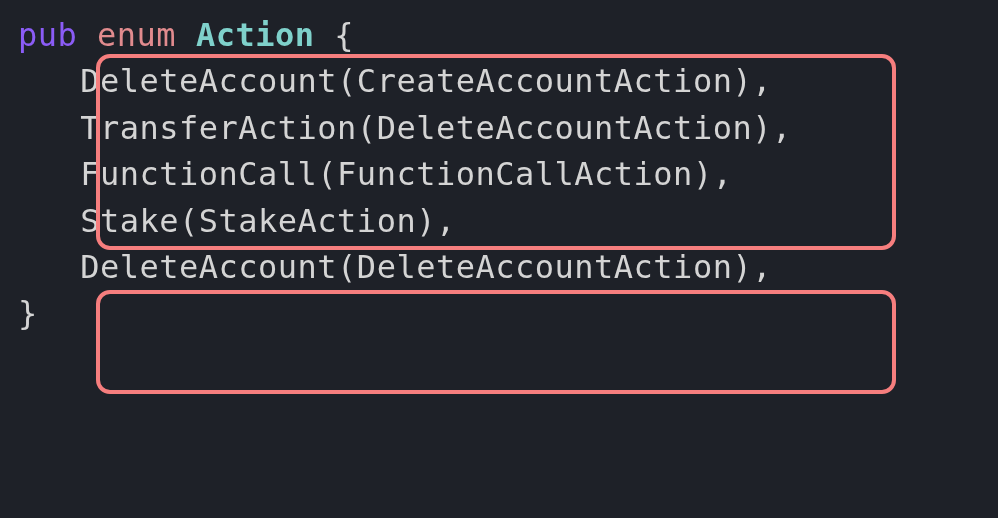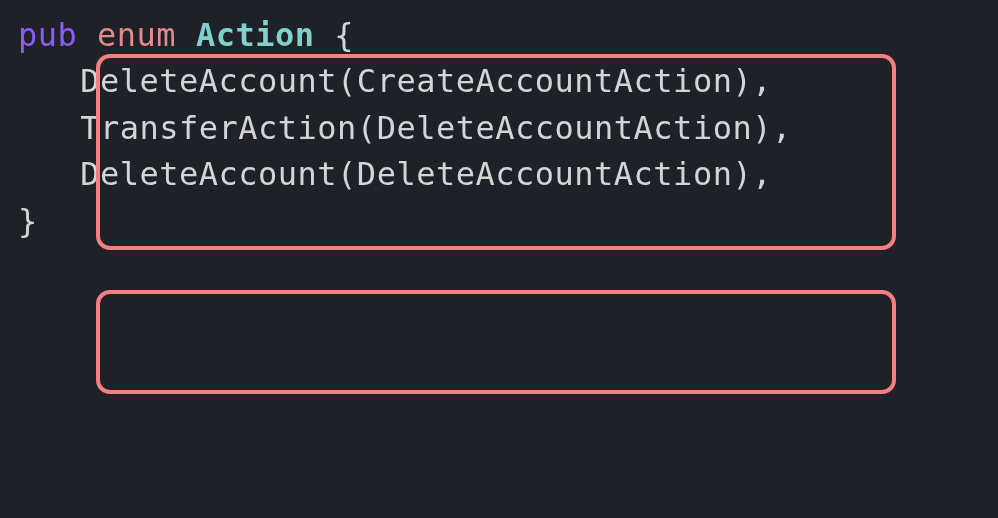--- a/index.html
+++ b/index.html
@@ -66,21 +66,23 @@
 <div class="code-container">
   <div class="highlight-box box1"></div>
   <div class="highlight-box box2"></div>
 
   <div class="line"><span class="kw-pub">pub</span> <span class="kw-enum">enum</span> <span class="type-name">Action</span><span class="brace"> {</span></div>
 
   <div class="line"><span class="indent"></span> <span class="variant">DeleteAccount</span><span class="paren">(</span><span class="inner-type">CreateAccountAction</span><span class="paren">)</span><span class="comma">,</span></div>
 
   <div class="line"><span class="indent"></span> <span class="variant">TransferAction</span><span class="paren">(</span><span class="inner-type">DeleteAccountAction</span><span class="paren">)</span><span class="comma">,</span></div>
 
+  <div class="line"><span class="indent"></span> <span class="variant">FunctionCall</span><span class="paren">(</span><span class="inner-type">FunctionCallAction</span><span class="paren">)</span><span class="comma">,</span></div>
 
 
+  <div class="line"><span class="indent"></span> <span class="variant">Stake</span><span class="paren">(</span><span class="inner-type">StakeAction</span><span class="paren">)</span><span class="comma">,</span></div>
 
 
 
   <div class="line"><span class="indent"></span> <span class="variant">DeleteAccount</span><span class="paren">(</span><span class="inner-type">DeleteAccountAction</span><span class="paren">)</span><span class="comma">,</span></div>
 
   <div class="line"><span class="brace">}</span></div>
 </div>
 
 </body></html>

